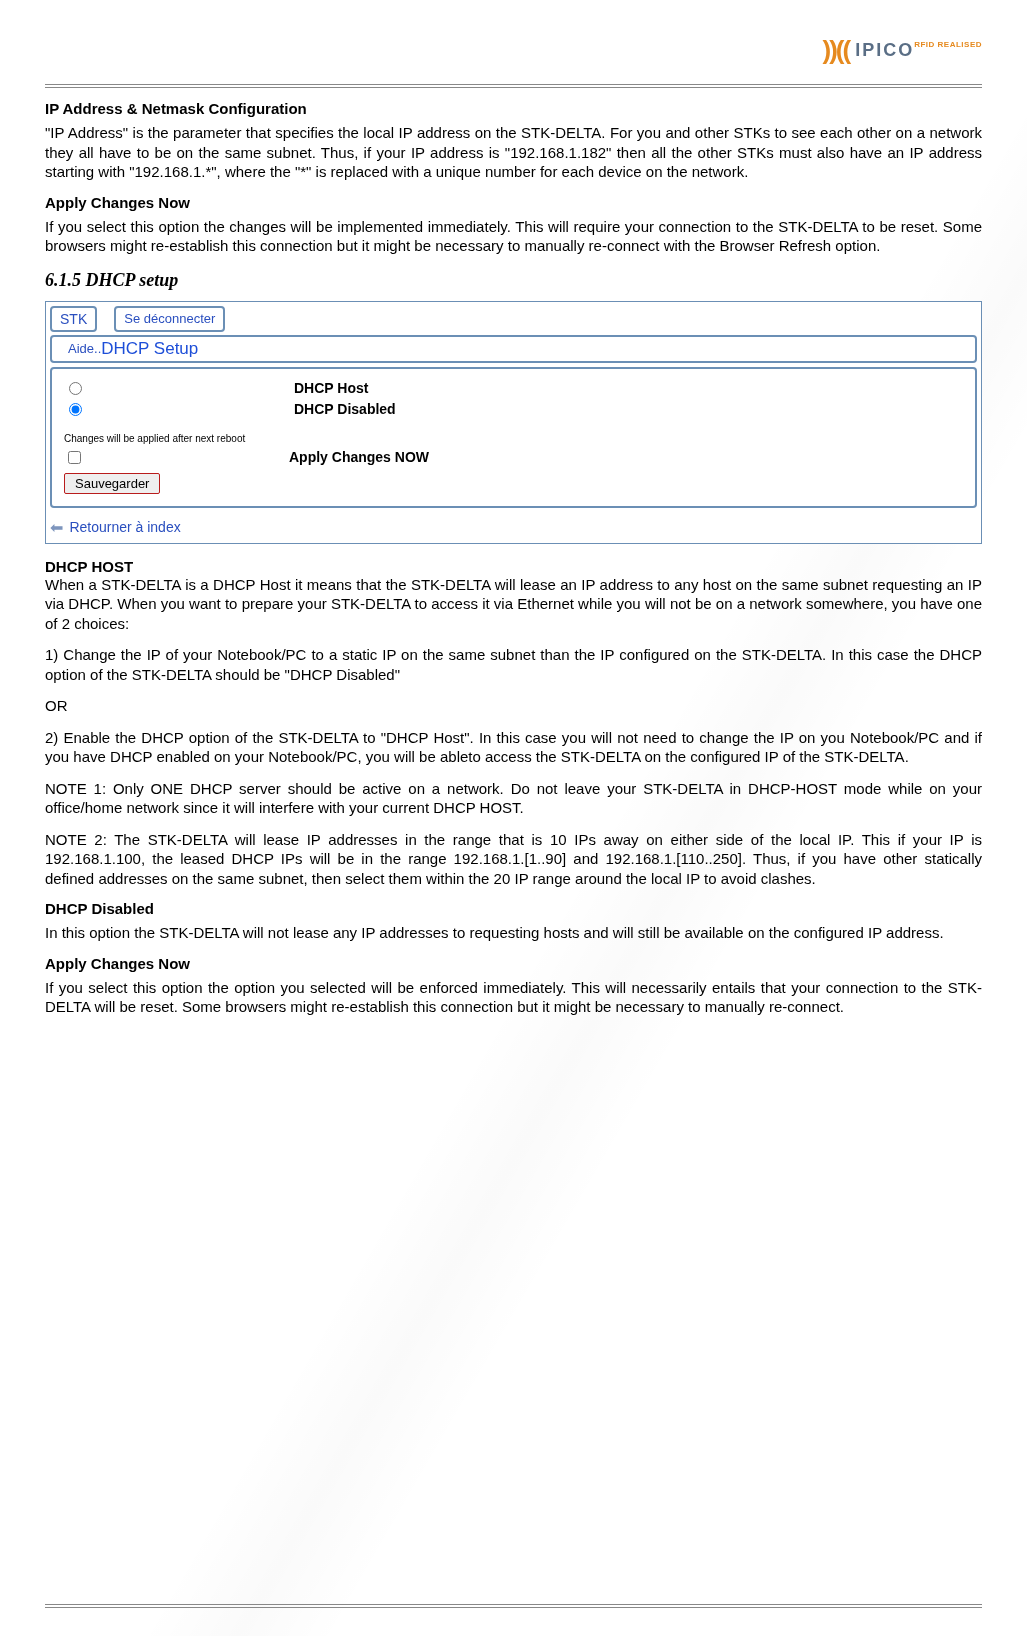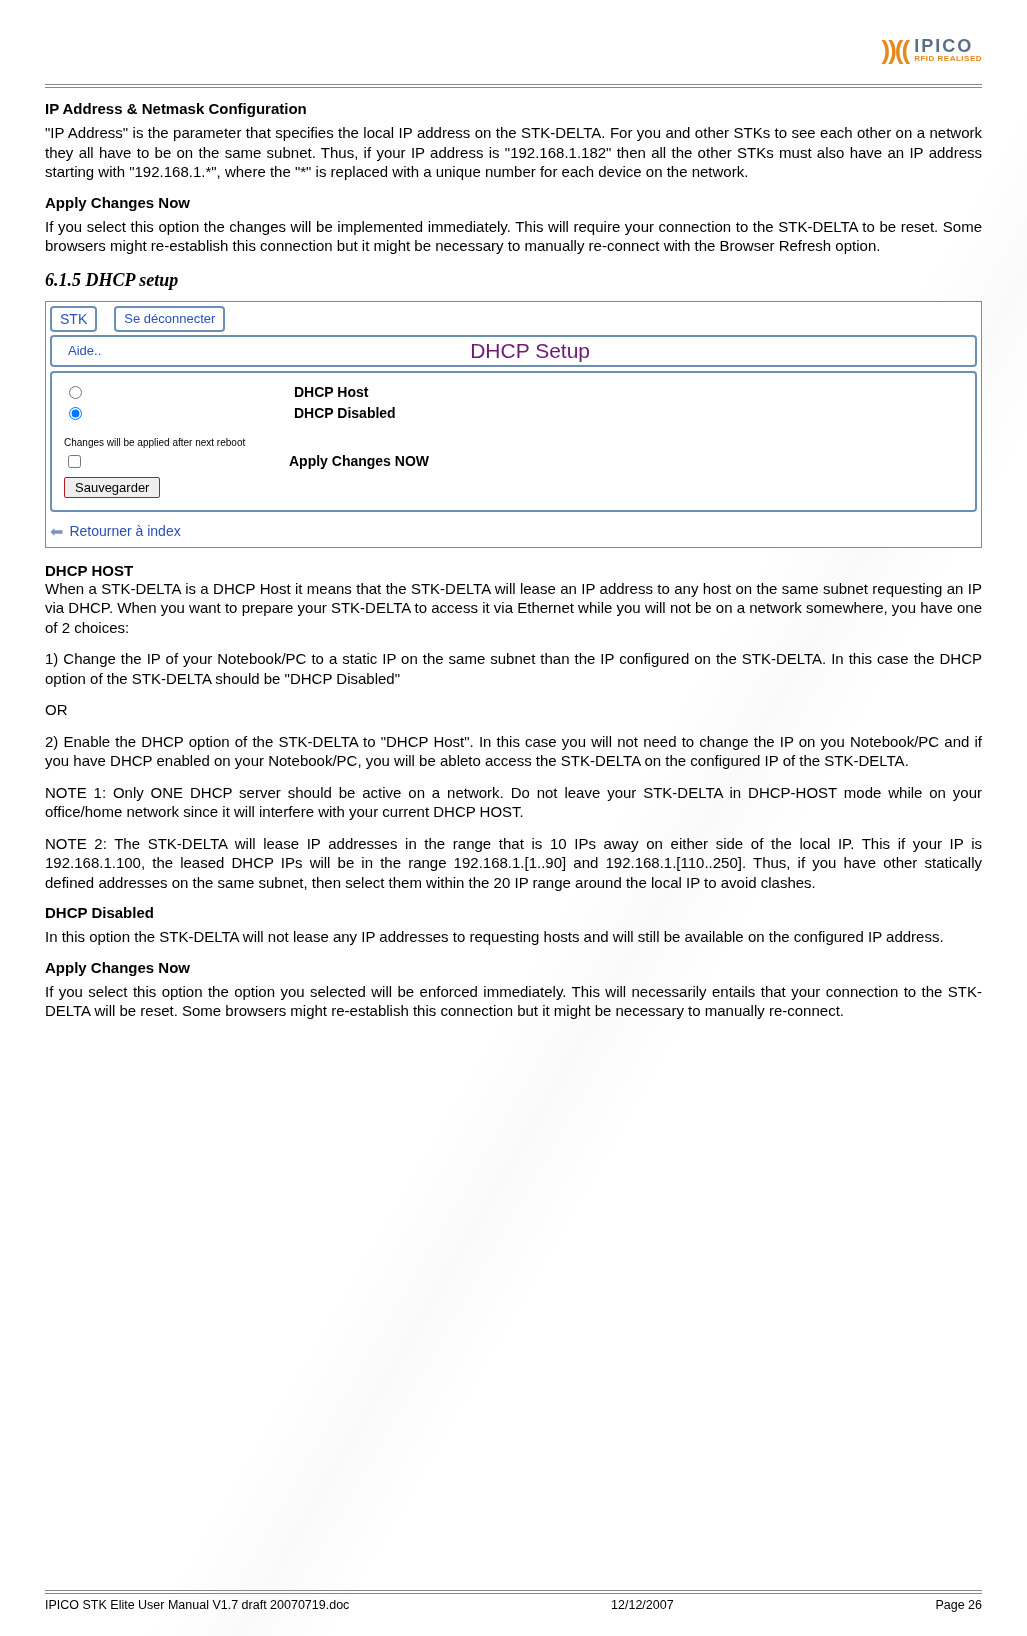--- a/index.html
+++ b/index.html
@@ -39,21 +39,21 @@
   .content { position: relative; z-index: 1; }
   .header {
     display: flex;
     justify-content: flex-end;
     align-items: center;
     height: 60px;
     margin-bottom: 4px;
   }
   .logo { display: flex; align-items: center; gap: 6px; }
   .logo-mark { font-size: 26px; color: #e68a1f; font-weight: bold; letter-spacing: -2px; }
-  .logo-text { display: flex; flex-direction: column; line-height: 1; }
+  .logo-text { display: flex; flex-direction: row; line-height: 1; }
   .logo-ipico { color: #5a6e85; font-weight: bold; font-size: 18px; letter-spacing: 2px; }
   .logo-tag { color: #e68a1f; font-size: 8px; font-weight: bold; letter-spacing: 0.5px; }
   .double-line { border-top: 1px solid #888; border-bottom: 1px solid #888; height: 2px; margin-bottom: 12px; }
   h3.section-title { font-size: 15px; font-weight: bold; margin: 8px 0 6px 0; }
   p { margin: 4px 0 12px 0; text-align: justify; line-height: 1.3; }
   h2.subsection { font-size: 18px; font-style: italic; font-weight: bold; margin: 14px 0 10px 0; font-family: Liberation Serif, serif; }
   .webmin-box {
     border: 1px solid #6b8fb5;
     padding: 4px;
     background: #fff;
@@ -73,21 +73,21 @@
   .webmin-cell.small { font-size: 13px; text-align: right; }
   .webmin-title-row {
     border: 2px solid #6b8fb5;
     border-radius: 4px;
     padding: 2px 16px;
     margin-bottom: 4px;
     display: flex;
     align-items: center;
   }
   .webmin-title-row .aide { color: #2a4fbf; font-size: 13px; }
-  .webmin-title-center { flex: 1; text-align: center; color: #701a75; font-size: 21px; }
+  .webmin-title-center { flex: 1; text-align: left; color: #1d4ed8; font-size: 17px; }
   .webmin-form {
     border: 2px solid #6b8fb5;
     border-radius: 4px;
     padding: 8px 12px 12px 12px;
   }
   .radio-row { display: flex; align-items: center; margin: 2px 0; }
   .radio-row .spacer { width: 230px; }
   .radio-row label { font-weight: bold; font-size: 14px; }
   .radio-input { margin-right: 8px; }
   .form-note { font-size: 10px; margin: 14px 0 4px 0; }
@@ -193,19 +193,14 @@
     <h3 class="section-title">DHCP Disabled</h3>
     <p>In this option the STK-DELTA will not lease any IP addresses to requesting hosts and will still be available on the configured IP address.</p>
 
     <h3 class="section-title">Apply Changes Now</h3>
     <p>If you select this option the option you selected will be enforced immediately. This will necessarily entails that your connection to the STK-DELTA will be reset. Some browsers might re-establish this connection but it might be necessary to manually re-connect.</p>
 
   </div>
 
   <div class="footer">
     <div class="double-line"></div>
-    <div class="footer-row">
-      <span>IPICO STK Elite User Manual V1.7 draft 20070719.doc</span>
-      <span>12/12/2007</span>
-      <span>Page 26</span>
-    </div>
   </div>
 </div>
 
 </body></html>

